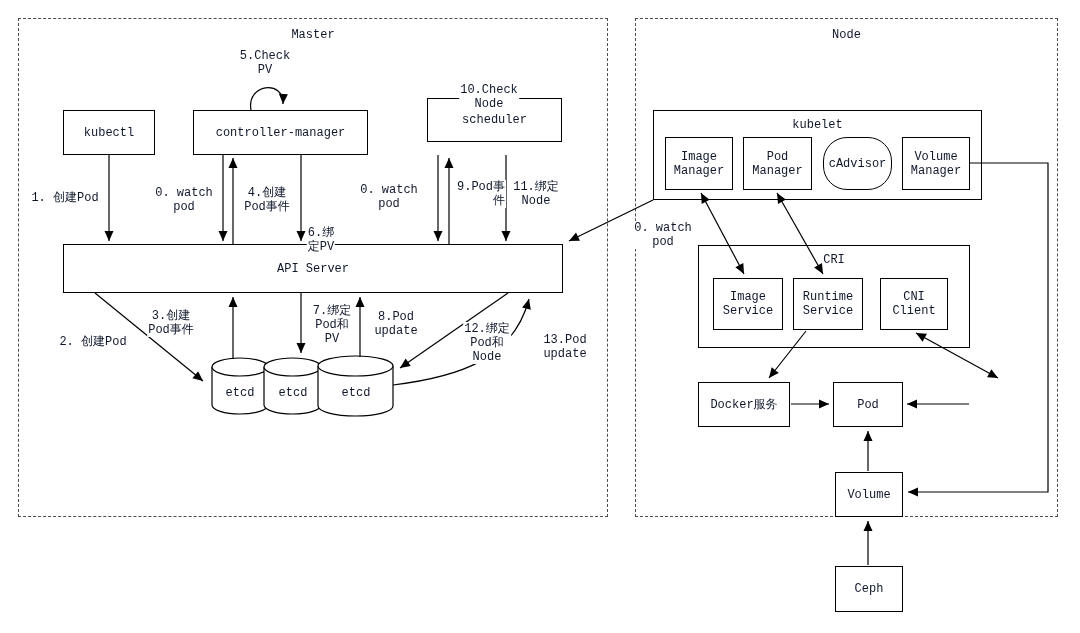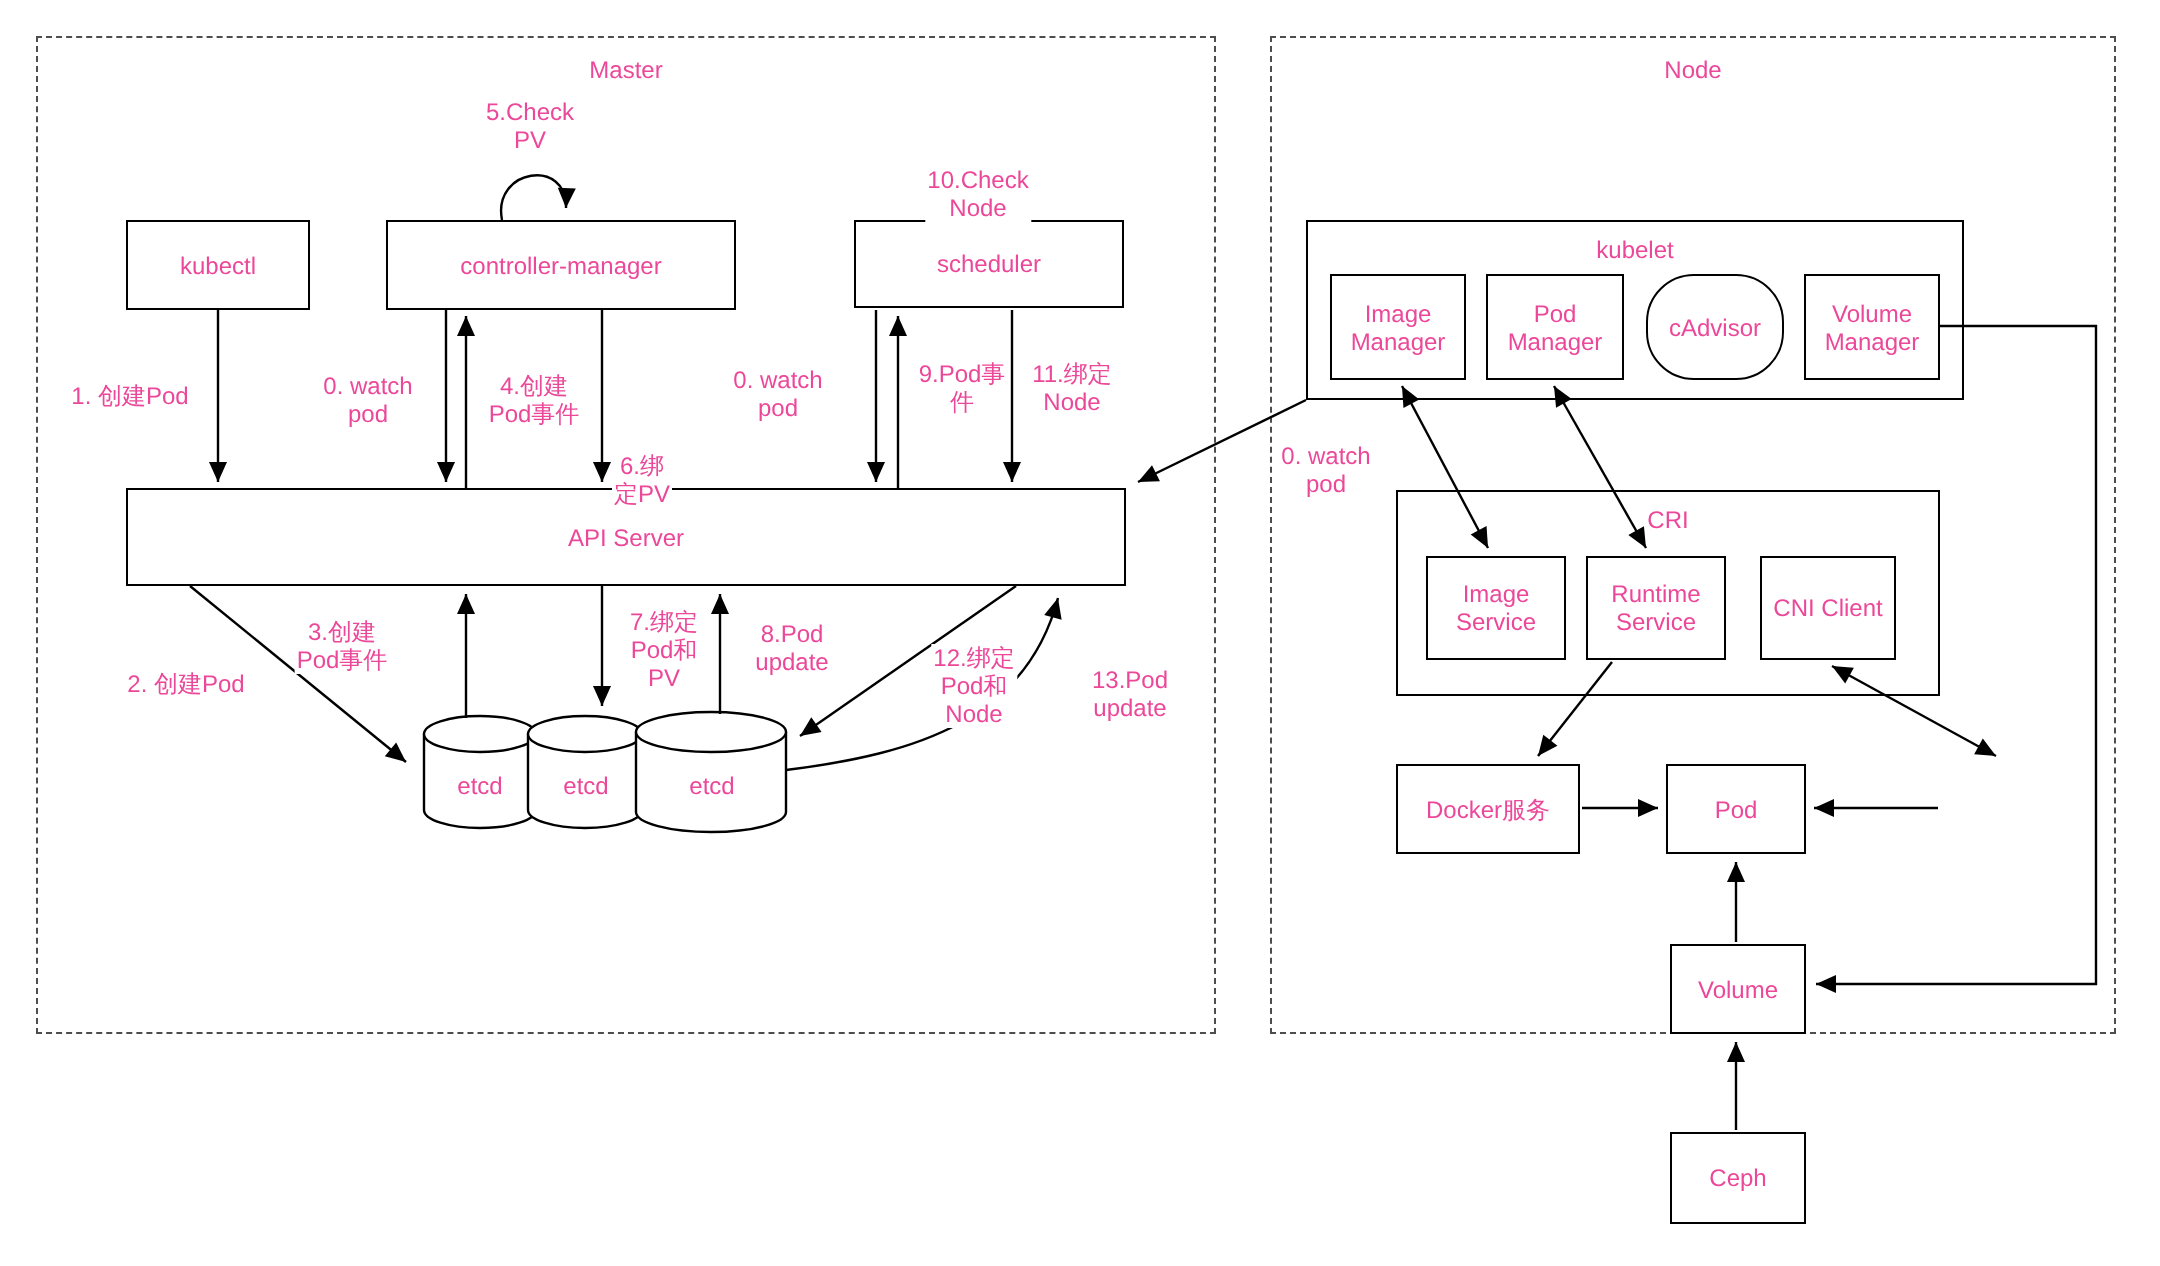--- a/index.html
+++ b/index.html
@@ -1,18 +1,18 @@
 <!DOCTYPE html>
 <html><head>
 <meta charset="utf-8">
 <style>
   html,body{margin:0;padding:0;background:#fff;}
   .canvas{
     position:relative;width:1080px;height:633px;background:#ffffff;overflow:hidden;
-    font-family:Liberation Sans, sans-serif;color:#ec4899;
+    font-family:Liberation Mono, monospace;color:#0f172a;
   }
   .region{position:absolute;border:1px dashed #4d4d4d;box-sizing:border-box;}
   .rtitle{position:absolute;top:9px;left:0;width:100%;text-align:center;font-size:12px;line-height:14px;}
   svg.edges{position:absolute;left:0;top:0;}
   .box{
     position:absolute;border:1px solid #000;background:#fff;box-sizing:border-box;
     display:flex;align-items:center;justify-content:center;text-align:center;
     font-size:12px;line-height:14px;
   }
   .container-box{background:transparent;}
@@ -137,21 +137,21 @@
         </g>
     </g>
   </svg>
 
   <div class="box" style="left:63px;top:110px;width:92px;height:45px;">
     <span class="lbl">kubectl</span>
   </div>
   <div class="box" style="left:193px;top:110px;width:175px;height:45px;">
     <span class="lbl">controller-manager</span>
   </div>
-  <div class="box" style="left:427px;top:110px;width:135px;height:44px;">
+  <div class="box" style="left:427px;top:98px;width:135px;height:44px;">
     <span class="lbl">scheduler</span>
   </div>
   <div class="box" style="left:63px;top:244px;width:500px;height:49px;">
     <span class="lbl">API Server</span>
   </div>
 
   <div class="cyl-label" style="left:240px;top:393px;">etcd</div>
   <div class="cyl-label" style="left:293px;top:393px;">etcd</div>
   <div class="cyl-label" style="left:356px;top:393px;">etcd</div>
 
@@ -206,21 +206,21 @@
   <div class="elabel" style="left:184px;top:200px;">0. watch
 pod</div>
   <div class="elabel" style="left:267px;top:200px;">4.创建
 Pod事件</div>
   <div class="elabel" style="left:265px;top:63px;">5.Check
 PV</div>
   <div class="elabel" style="left:321px;top:200px;margin-top:40px;">6.绑
 定PV</div>
   <div class="elabel" style="left:389px;top:197px;">0. watch
 pod</div>
-  <div class="elabel" style="left:481px;top:194px;">9.Pod事
+  <div class="elabel" style="left:481px;top:194px;text-align:right;">9.Pod事
 件</div>
   <div class="elabel" style="left:489px;top:64px;margin-top:33px;">10.Check
 Node</div>
   <div class="elabel" style="left:536px;top:194px;">11.绑定
 Node</div>
   <div class="elabel" style="left:93px;top:342px;">2. 创建Pod</div>
   <div class="elabel" style="left:171px;top:323px;">3.创建
 Pod事件</div>
   <div class="elabel" style="left:332px;top:325px;">7.绑定
 Pod和

